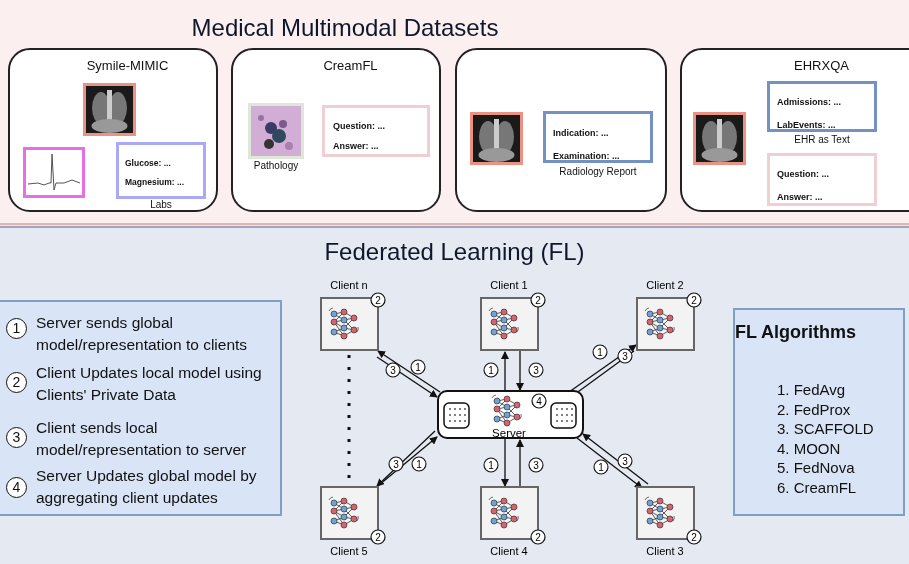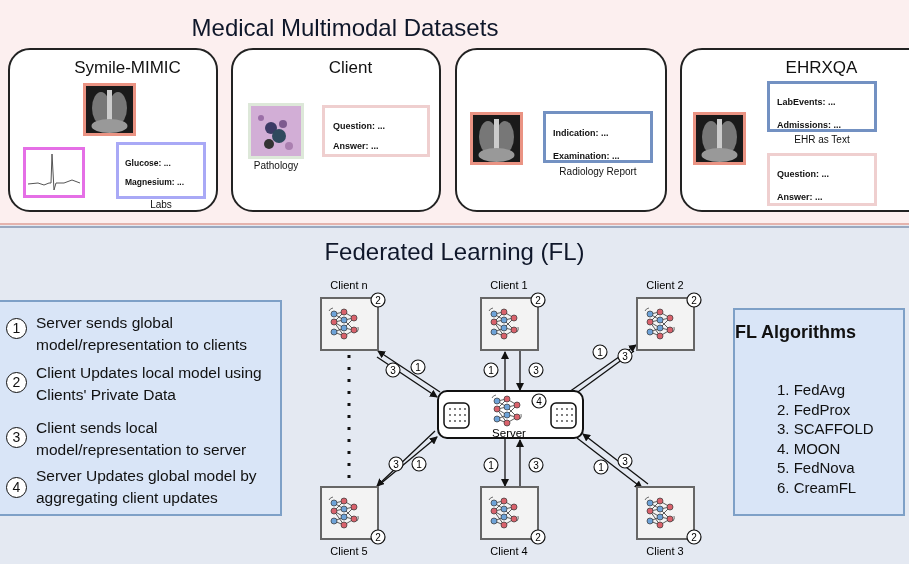--- a/index.html
+++ b/index.html
@@ -1,21 +1,21 @@
 <!DOCTYPE html>
 <html><head>
 <meta charset="utf-8">
 <style>
   html,body{margin:0;padding:0;}
   body{width:909px;height:564px;position:relative;overflow:hidden;font-family:"Liberation Sans",sans-serif;background:#e4e9f2;color:#111;}
   .top{position:absolute;left:0;top:0;width:909px;height:223px;background:#fcefef;border-bottom:2px solid #e4b3ad;}
   .divider2{position:absolute;left:0;top:226px;width:909px;height:2px;background:#9aa8bf;}
   .title{position:absolute;font-size:24px;color:#0f172a;text-align:center;}
   .ds-card{position:absolute;top:48px;height:164px;background:#fff;border:2px solid #222;border-radius:22px;box-sizing:border-box;}
-  .ds-name{position:absolute;top:8px;left:0;right:0;text-align:center;font-size:17px;margin-left:29px;}
+  .ds-name{position:absolute;top:8px;left:0;right:0;text-align:center;font-size:13px;margin-left:29px;}
   .img{position:absolute;box-sizing:border-box;}
   .xray{border:3px solid #ea9383;background:#222;overflow:hidden;}
   .xbox{position:absolute;box-sizing:border-box;background:#fff;font-weight:bold;font-size:9.5px;padding:12px 8px;line-height:23px;}
   .caption{position:absolute;font-size:10px;text-align:center;}
   .blue{border:3px solid #7391c2;}
   .pink{border:3px solid #efcfcf;}
   .lav{border:3px solid #a9a9f6;}
   .mag{border:3px solid #e56fe6;}
   .steps{position:absolute;left:-2px;top:300px;width:284px;height:216px;background:#d9e5f7;border:2px solid #7ea0c7;box-sizing:border-box;}
   .step{position:absolute;left:6px;font-size:15.5px;line-height:22px;color:#111;}
@@ -50,21 +50,21 @@
       </svg>
   </div>
   <div class="xbox lav" style="left:106px;top:92px;width:90px;height:57px;padding:9px 6px;line-height:19px;font-size:8.5px;">
     <div>Glucose: ...</div>
     <div>Magnesium: ...</div>
   </div>
   <div class="caption" style="left:106px;width:90px;top:149px;">Labs</div>
 </div>
 
 <div class="ds-card" style="left:231px;width:210px;">
-  <div class="ds-name">Client</div>
+  <div class="ds-name">CreamFL</div>
   <div class="img" style="left:15px;top:53px;width:56px;height:56px;border:3px solid #dde8d9;background:#c9a3cc;overflow:hidden;">
     <svg width="50" height="50" viewBox="0 0 50 50">
         <rect width="50" height="50" fill="#d2aed6"></rect>
         <circle cx="20" cy="22" r="6" fill="#3c3b66"></circle>
         <circle cx="28" cy="30" r="7" fill="#2f4a5e"></circle>
         <circle cx="18" cy="38" r="5" fill="#333"></circle>
         <circle cx="32" cy="18" r="4" fill="#7d5a8e"></circle>
         <circle cx="10" cy="12" r="3" fill="#9b6fa7"></circle>
         <circle cx="38" cy="40" r="4" fill="#aa7fb0"></circle>
       </svg>
@@ -98,22 +98,22 @@
   <div class="img xray" style="left:11px;top:62px;width:53px;height:53px;">
     <svg width="47" height="47" viewBox="0 0 47 47">
         <rect width="47" height="47" fill="#1a1a1a"></rect>
         <ellipse cx="15" cy="22" rx="9" ry="16" fill="#777"></ellipse>
         <ellipse cx="32" cy="22" rx="9" ry="16" fill="#777"></ellipse>
         <rect x="21" y="4" width="5" height="40" fill="#ccc"></rect>
         <ellipse cx="23.5" cy="40" rx="18" ry="7" fill="#999"></ellipse>
       </svg>
   </div>
   <div class="xbox blue" style="left:85px;top:31px;width:110px;height:51px;padding:7px 7px;line-height:23px;font-size:9px;">
+    <div>Admissions: ...</div>
     <div>LabEvents: ...</div>
-    <div>Admissions: ...</div>
   </div>
   <div class="caption" style="left:85px;width:110px;top:84px;">EHR as Text</div>
   <div class="xbox pink" style="left:85px;top:103px;width:110px;height:53px;padding:7px 7px;line-height:23px;font-size:9px;">
     <div>Question: ...</div>
     <div>Answer: ...</div>
   </div>
 </div>
 
 <div class="title" style="left:0;width:909px;top:238px;">Federated Learning (FL)</div>
 

